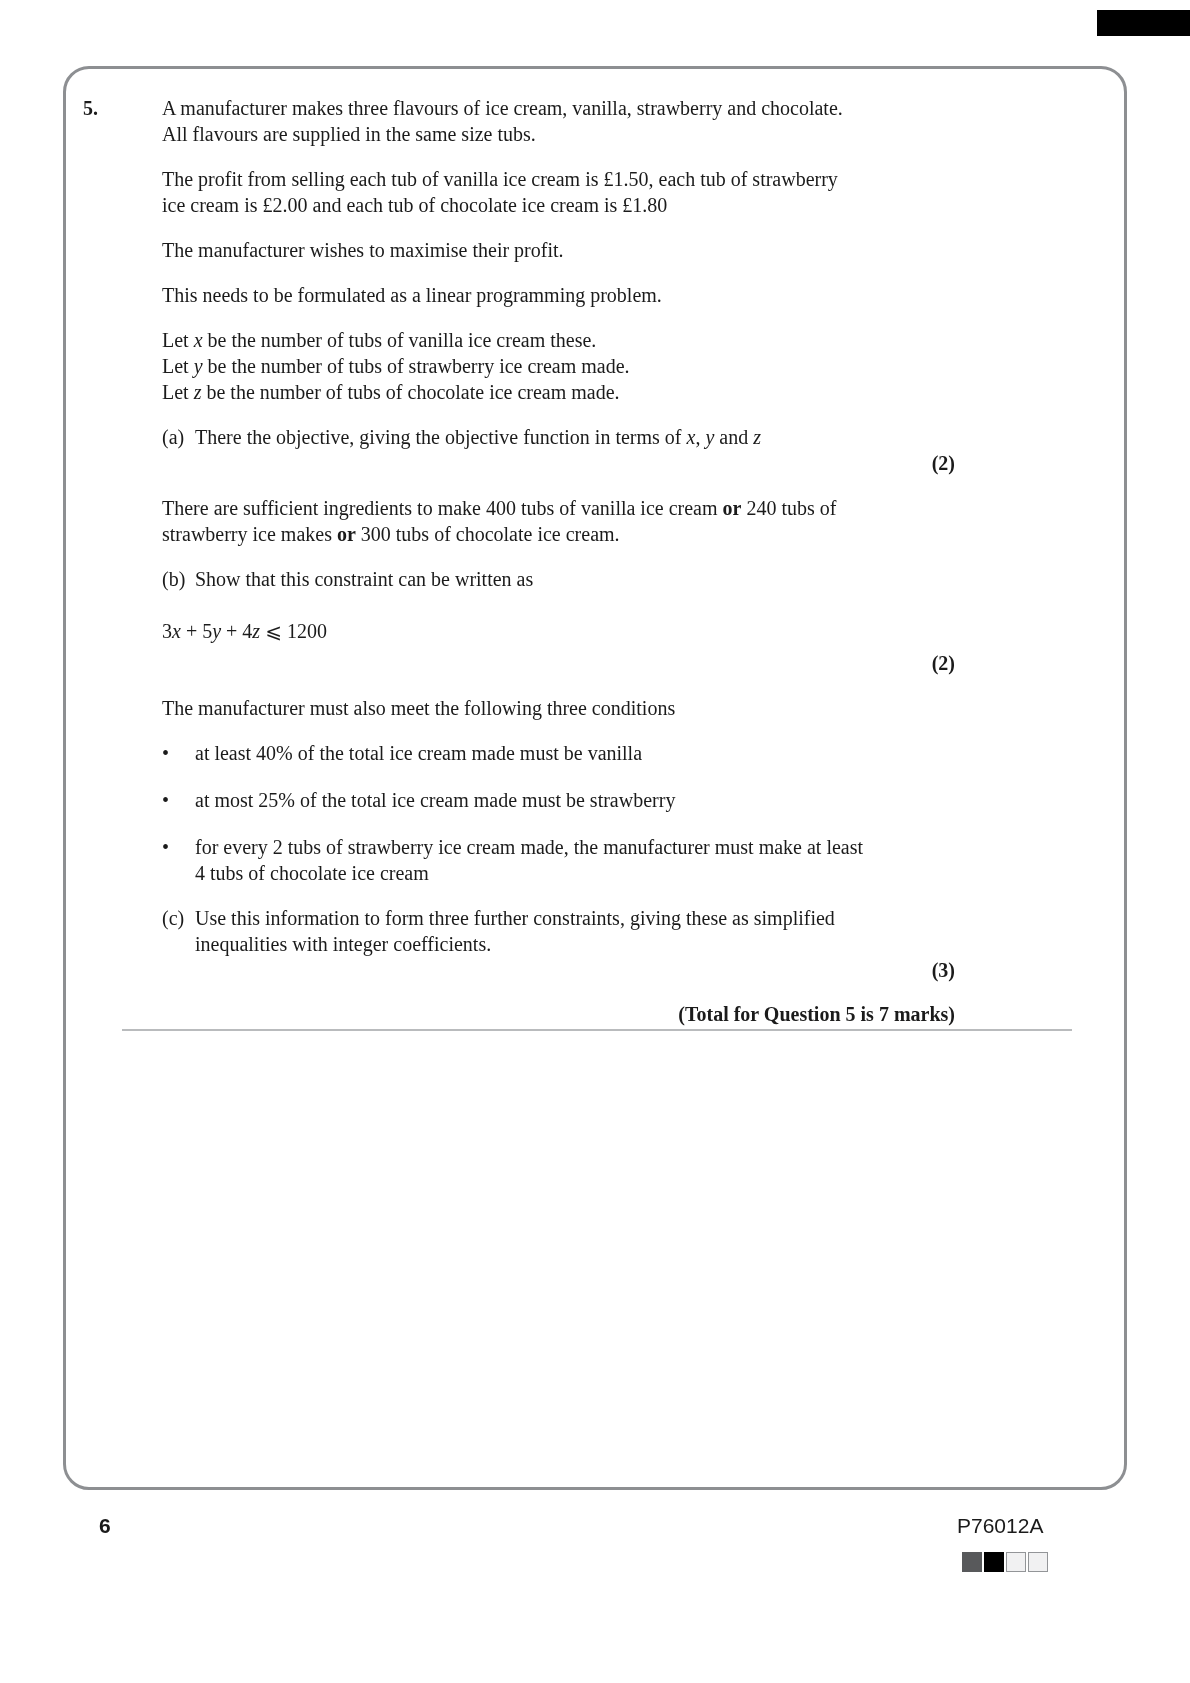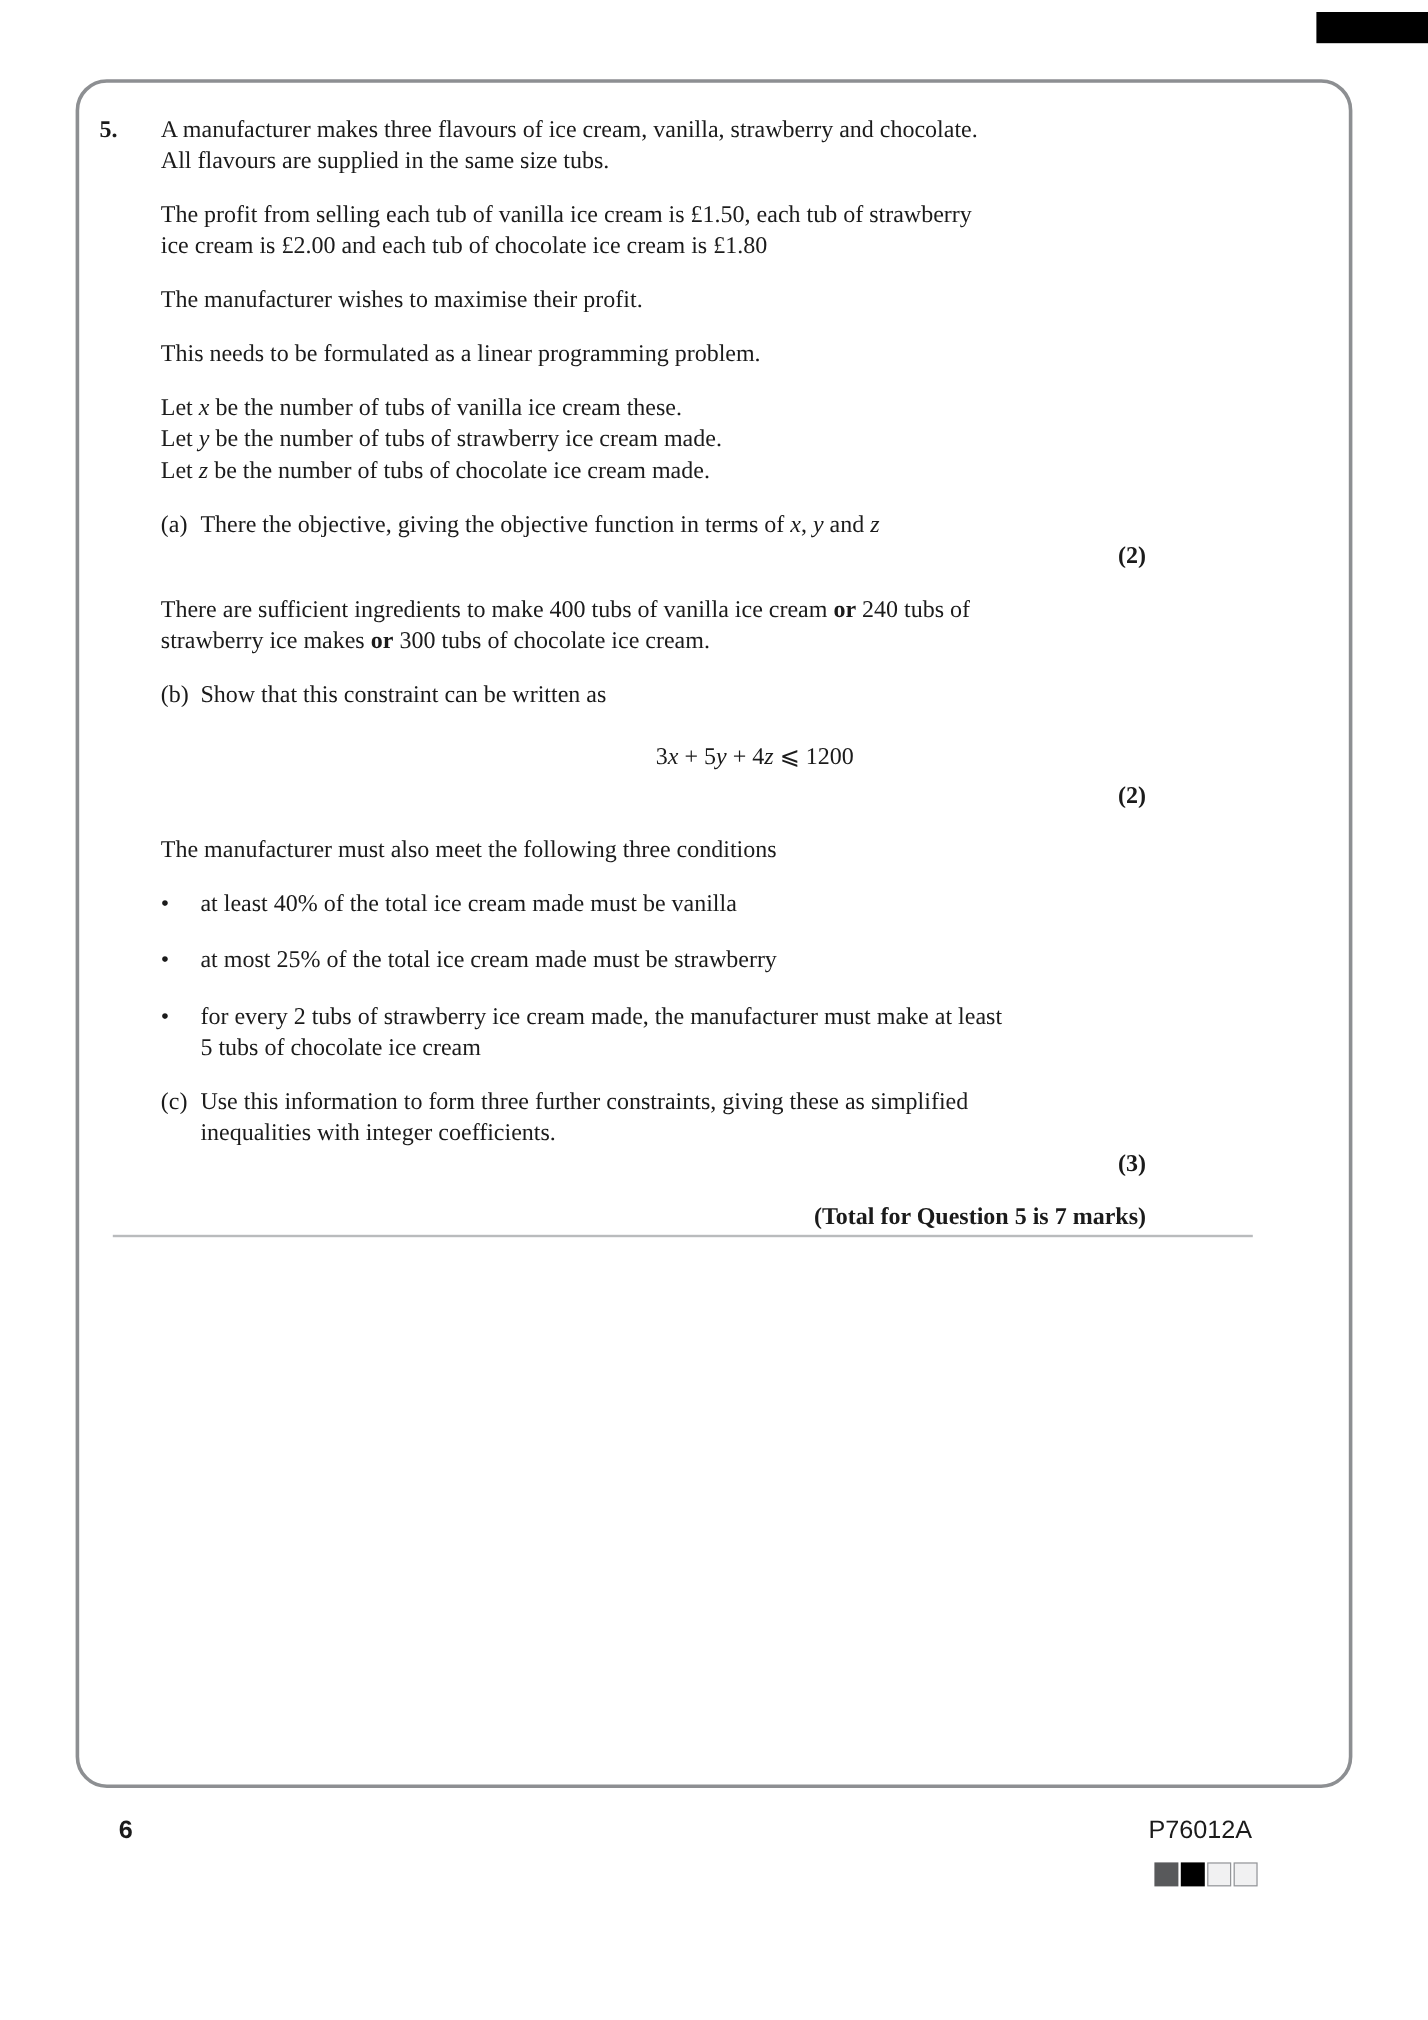--- a/index.html
+++ b/index.html
@@ -18,36 +18,36 @@
   .qbox {
     position: absolute; left: 63px; top: 66px;
     width: 1064px; height: 1424px;
     border: 3px solid #8d8f92;
     border-radius: 26px;
   }
   .qnum {
     position: absolute; left: 17px; top: 26px;
     font-size: 20px; font-weight: bold; line-height: 26px;
   }
-  .content { padding: 26px 0 0 68px; }
+  .content { padding: 26px 0 0 48px; margin-left: 48px; }
   .para { margin: 0 0 19px 0; }
   .line { display: block; font-size: 20px; line-height: 26px; white-space: pre; }
   .var { font-style: italic; }
   .b { font-weight: bold; }
   .hang { display: flex; margin: 0 0 0 0; }
   .hang .label { flex: 0 0 33px; font-size: 20px; line-height: 26px; }
   .hang .ptext { white-space: pre; }
   .mb { margin-bottom: 19px; }
   .mb21 { margin-bottom: 21px; }
   .marks {
     font-size: 20px; line-height: 26px; font-weight: bold;
     text-align: right; padding-right: 169px; margin-bottom: 19px;
   }
   .marks.last { margin-bottom: 18px; }
-  .equation { text-align: center; font-size: 20px; line-height: 26px; margin: 26px 0 6px 0; white-space: pre; }
+  .equation { text-align: left; font-size: 20px; line-height: 26px; margin: 26px 0 6px 0; white-space: pre; }
   .total {
     font-size: 20px; line-height: 26px; font-weight: bold;
     text-align: right; padding-right: 169px;
   }
   .rule { height: 2px; background: #b9bbbd; width: 950px; margin: 2px 0 0 -40px; }
   .page-num {
     position: absolute; left: 99px; top: 1514px;
     font-family: "Liberation Sans", sans-serif;
     font-size: 21px; font-weight: bold;
   }
@@ -126,21 +126,21 @@
       <span class="label">•</span>
       <div>
         <span class="line">at most 25% of the total ice cream made must be strawberry</span>
       </div>
     </div>
 
     <div class="hang mb">
       <span class="label">•</span>
       <div>
         <span class="line">for every 2 tubs of strawberry ice cream made, the manufacturer must make at least</span>
-        <span class="line">5 tubs of chocolate ice cream</span>
+        <span class="line">4 tubs of chocolate ice cream</span>
       </div>
     </div>
 
     <div class="hang">
       <span class="label">(c)</span>
       <div>
         <span class="line">Use this information to form three further constraints, giving these as simplified</span>
         <span class="line">inequalities with integer coefficients.</span>
       </div>
     </div>

